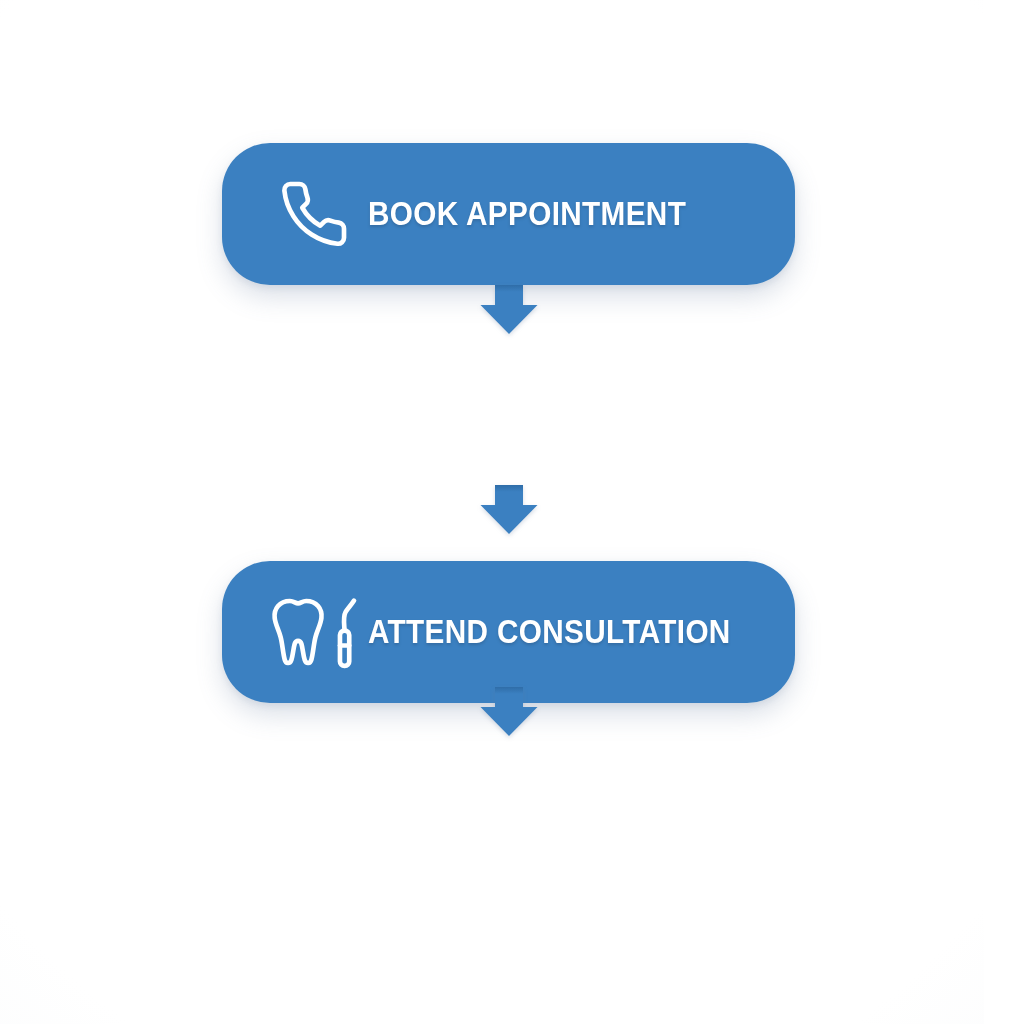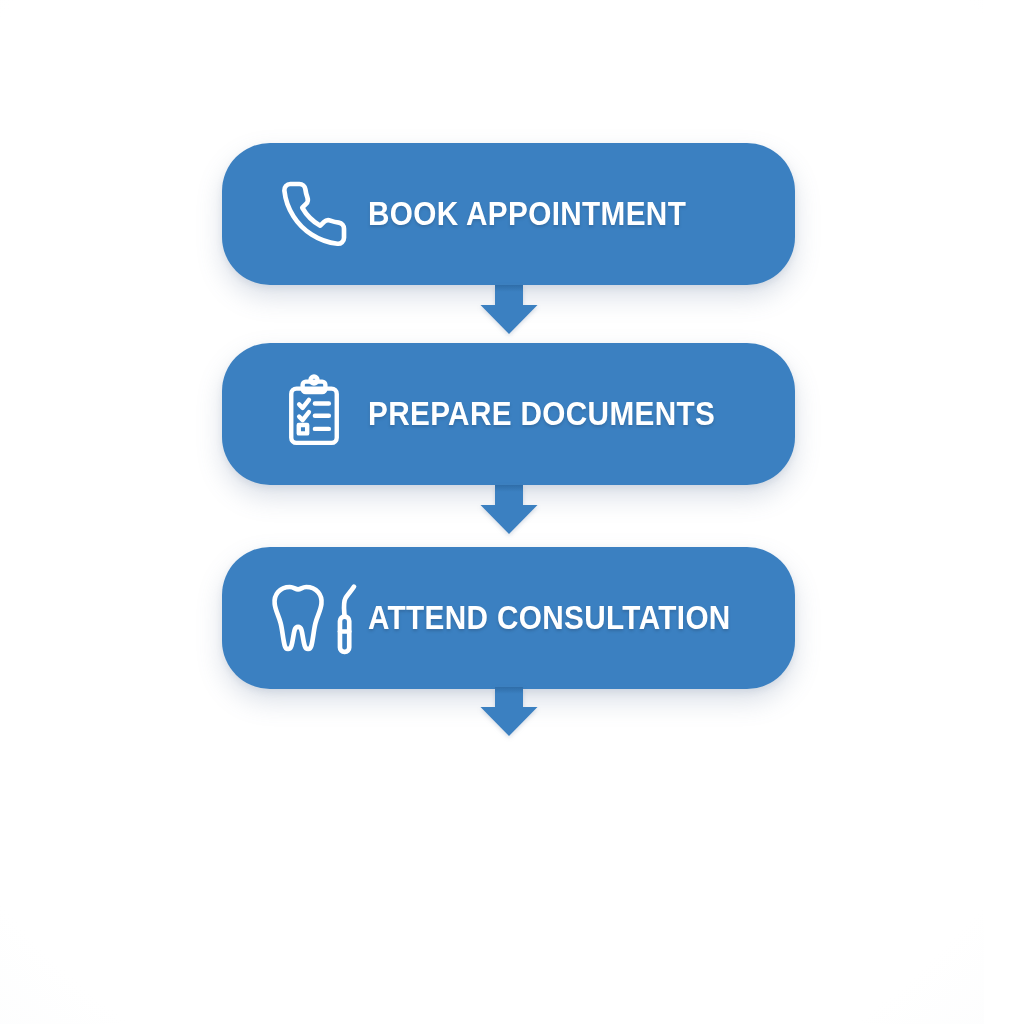--- a/index.html
+++ b/index.html
@@ -70,42 +70,26 @@
         <path d="M22 16.92v3a2 2 0 0 1-2.18 2 19.79 19.79 0 0 1-8.63-3.07 19.5 19.5 0 0 1-6-6 19.79 19.79 0 0 1-3.07-8.67A2 2 0 0 1 4.11 2h3a2 2 0 0 1 2 1.72 12.84 12.84 0 0 0 .7 2.81 2 2 0 0 1-.45 2.11L8.09 9.91a16 16 0 0 0 6 6l1.27-1.27a2 2 0 0 1 2.11-.45 12.84 12.84 0 0 0 2.81.7A2 2 0 0 1 22 16.92z"></path>
       </svg>
     </span>
     <span class="step-label">BOOK APPOINTMENT</span>
   </section>
 
   <svg class="arrow" style="top:285px" viewBox="0 0 58 50">
     <polygon points="15,0 43,0 43,20 57.5,20 29,49 0.5,20 15,20" fill="url(#arrowGrad)"></polygon>
   </svg>
 
-  <section class="step" style="top:343px">
-    <span class="icon-wrap">
-      <svg viewBox="0 0 48 48" width="84" height="84" fill="none" stroke="#ffffff" stroke-width="2.5" stroke-linecap="round" stroke-linejoin="round">
-        <rect x="11" y="9.5" width="26" height="31" rx="3"></rect>
-        <rect x="17.5" y="5.5" width="13" height="6" rx="1.8"></rect>
-        <circle cx="24" cy="4.6" r="2"></circle>
-        <path d="M15.5 18.5 l2 2 l3.6-4.6"></path>
-        <line x1="24.5" y1="18" x2="32.5" y2="18"></line>
-        <path d="M15.5 25.5 l2 2 l3.6-4.6"></path>
-        <line x1="24.5" y1="25" x2="32.5" y2="25"></line>
-        <rect x="15.3" y="30.3" width="4.8" height="4.8"></rect>
-        <line x1="24.5" y1="32.5" x2="32.5" y2="32.5"></line>
-      </svg>
-    </span>
-    <span class="step-label">PREPARE DOCUMENTS</span>
-  </section>
 
   <svg class="arrow" style="top:485px" viewBox="0 0 58 50">
     <polygon points="15,0 43,0 43,20 57.5,20 29,49 0.5,20 15,20" fill="url(#arrowGrad)"></polygon>
   </svg>
 
-  <section class="step" style="top:547px">
+  <section class="step" style="top:561px">
     <span class="icon-wrap">
       <svg viewBox="0 0 56 48" width="104" height="89" fill="none" stroke="#ffffff" stroke-width="2.5" stroke-linecap="round" stroke-linejoin="round">
         <path d="M15 7 C 9.5 7 6.2 11.2 6.8 16.2 C 7.2 19.8 9 22.5 10 26.5 C 11 30.3 11.2 34.8 12.2 38.6 C 12.8 40.9 15 41.1 15.8 38.8 C 16.7 36.2 16.8 32.6 17.6 30.1 C 18.3 28 20.5 28 21.2 30.1 C 22 32.6 22.1 36.2 23 38.8 C 23.8 41.1 26 40.9 26.6 38.6 C 27.6 34.8 27.8 30.3 28.8 26.5 C 29.8 22.5 31.6 19.8 32 16.2 C 32.6 11.2 29.3 7 23.8 7 C 21.6 7 20.9 8.3 19.4 8.3 C 17.9 8.3 17.2 7 15 7 Z"></path>
         <rect x="42" y="23" width="5" height="19" rx="2.4"></rect>
         <line x1="42" y1="31" x2="47" y2="31"></line>
         <path d="M44.5 23 C 44.2 19 43.6 15.5 45 13 C 46 11.2 48 9.3 49.6 6.8"></path>
       </svg>
     </span>
     <span class="step-label">ATTEND CONSULTATION</span>
   </section>

